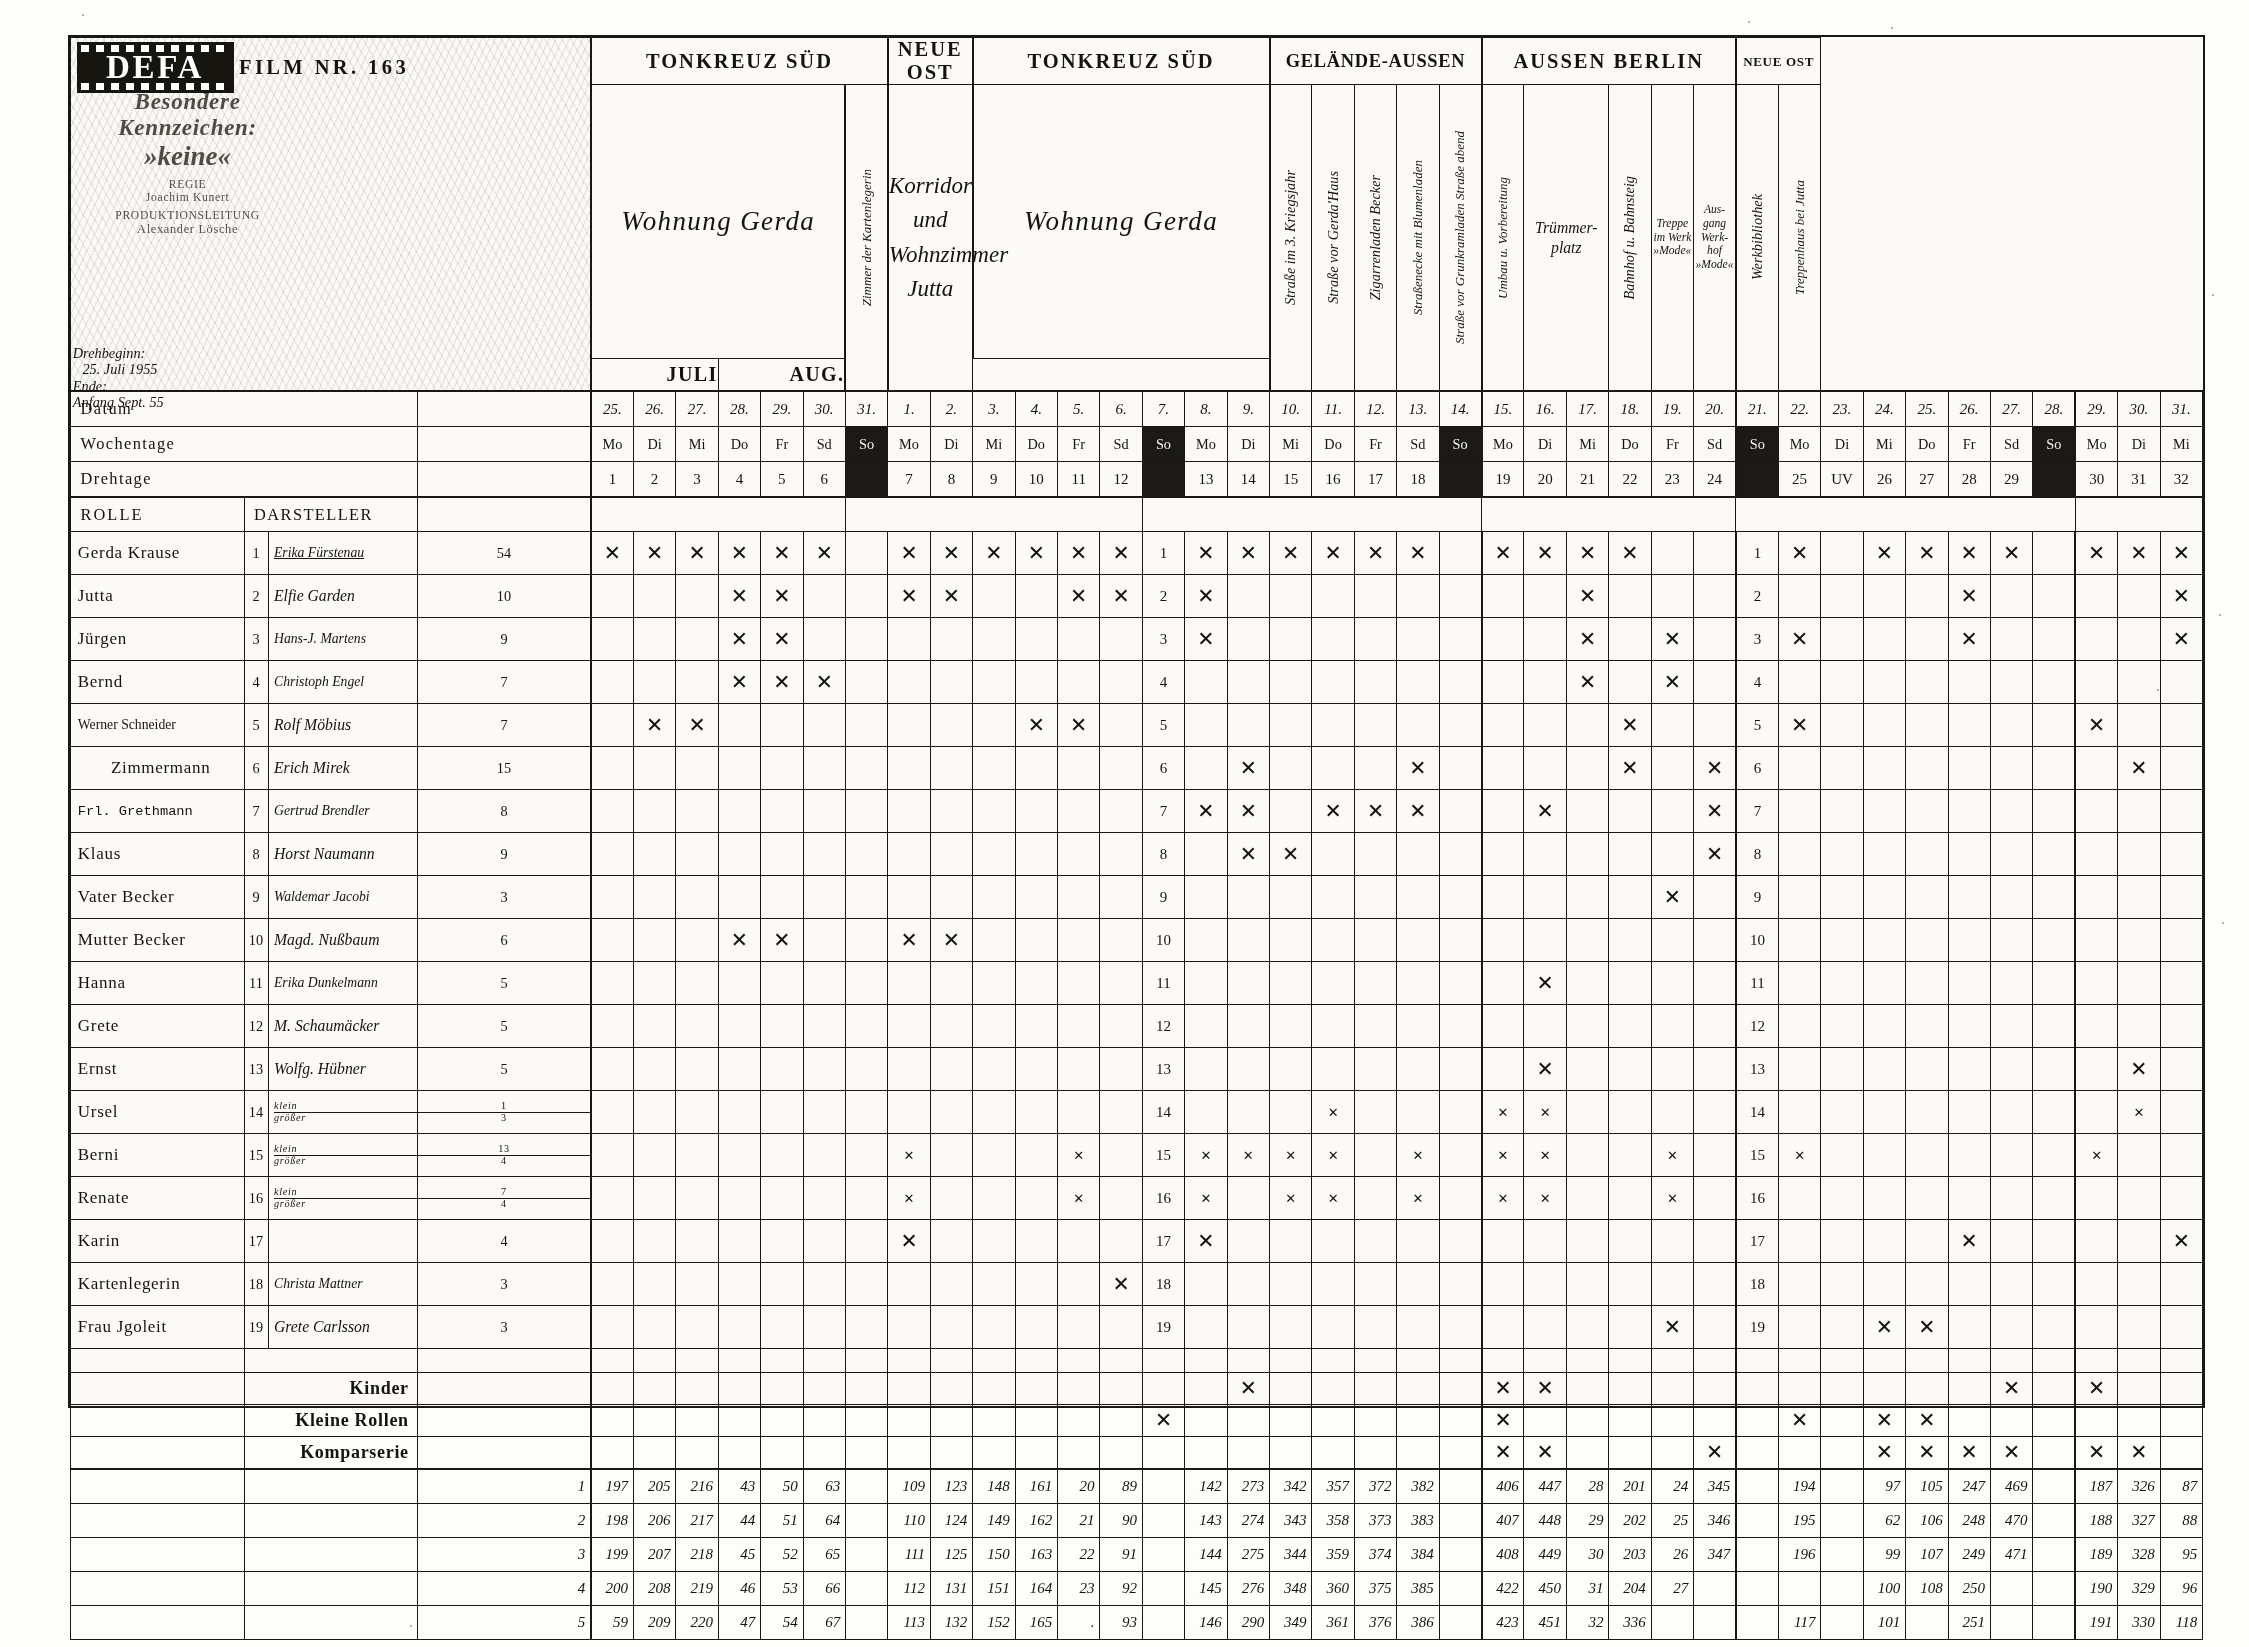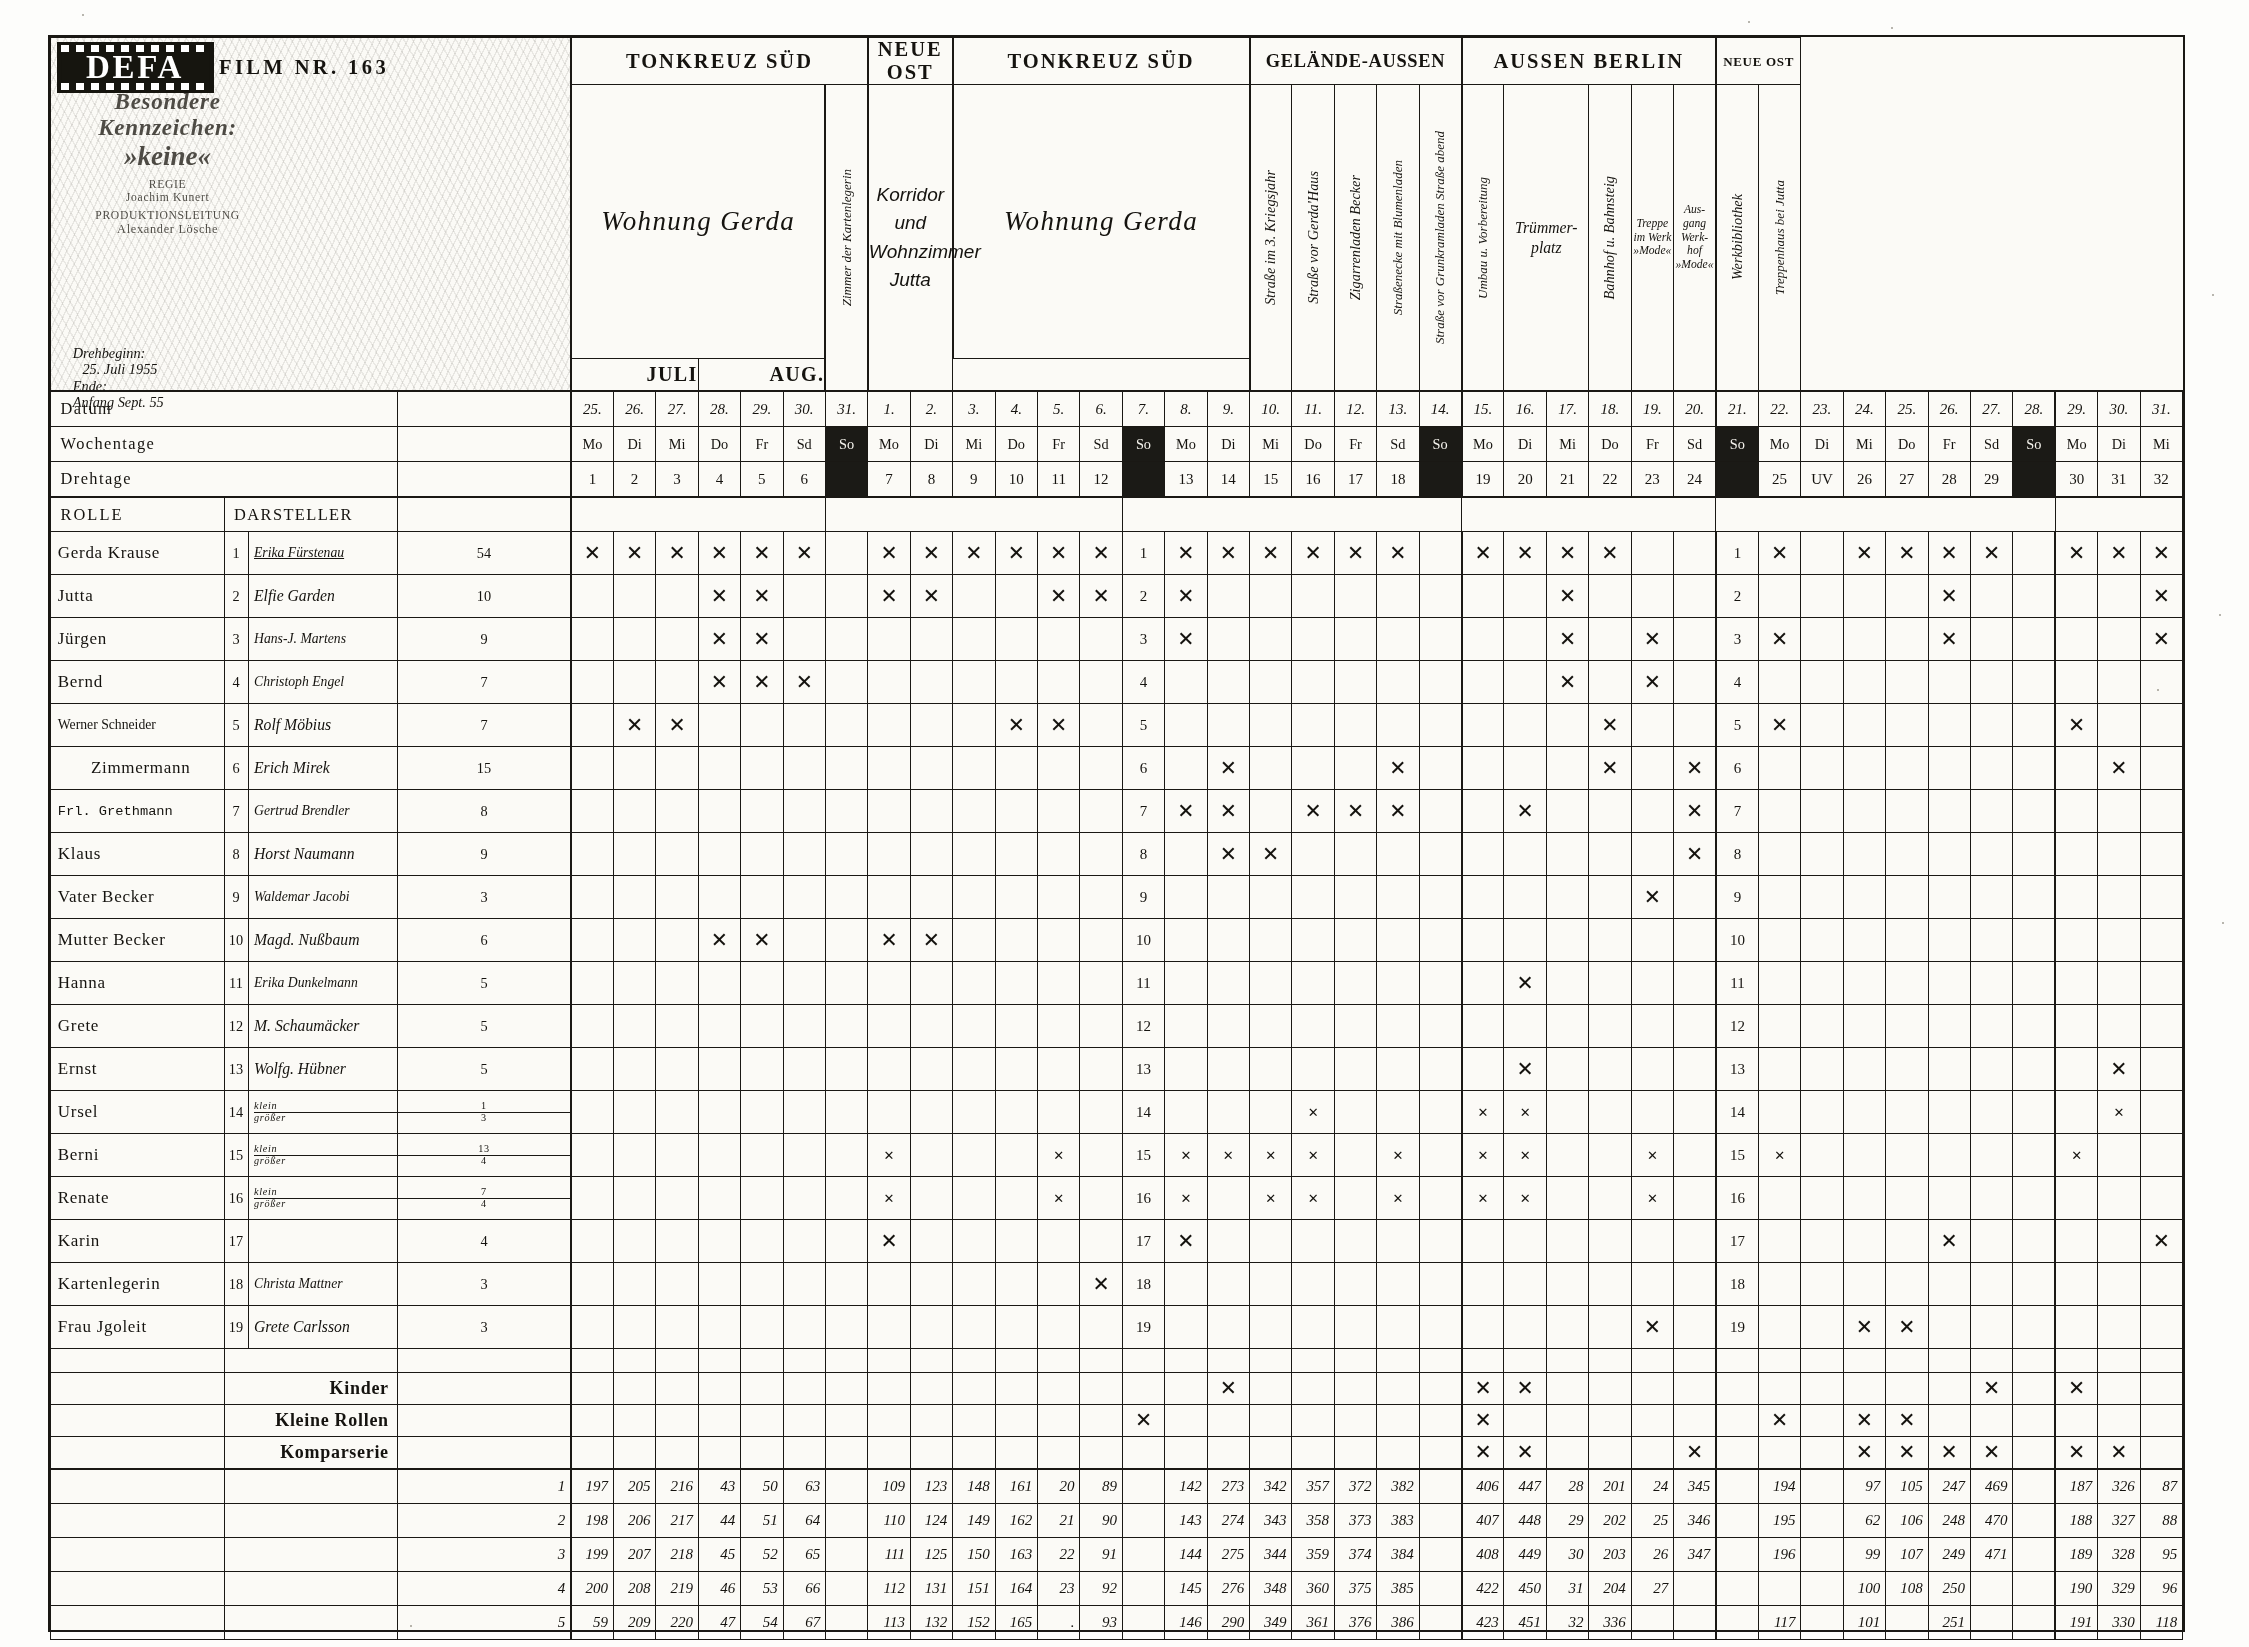--- a/index.html
+++ b/index.html
@@ -5,22 +5,22 @@
   html,body{margin:0;padding:0;background:#fdfdfb;}
   body{
     width:2250px;height:1647px;
     font-family:"Liberation Sans", sans-serif;
     color:#15130f;
     position:relative;
     overflow:hidden;
   }
   .sheet{
     position:absolute;
-    left:48px;top:35px;
-    width:2137px;height:1597px;
+    left:68px;top:35px;
+    width:2137px;height:1373px;
     border:2.7px solid #1a1814;
     background:#fbfaf6;
     box-sizing:border-box;
   }
   table{border-collapse:collapse;table-layout:fixed;}
   .grid{width:100%;height:100%;}
   td,th{border:1.4px solid #1a1814;padding:0;vertical-align:middle;text-align:center;}
   
   .hdr-sect{
     font-size:20.5px;letter-spacing:2px;font-weight:bold;
@@ -140,21 +140,21 @@
       <td colspan="6" class="hdr-sect vbar">AUSSEN BERLIN</td>
       <td colspan="2" class="hdr-sect vbar" style="font-size:13px;letter-spacing:0.7px;line-height:1.0">NEUE OST</td>
     </tr>
 
     <tr>
       <td colspan="6" class="scene-title vbar" style="height:273px">Wohnung  Gerda</td>
       <td rowspan="2" style="width:35px" class="vbar">
         <div class="vtitle small">Zimmer der Kartenlegerin</div>
       </td>
       <td rowspan="2" colspan="2" style="width:89px" class="vbar">
-        <div style="font-family:Liberation Sans, sans-serif;font-style:italic;font-size:19px;line-height:1.5">Korridor und Wohnzimmer Jutta</div>
+        <div style="font-family:Liberation Serif, serif;font-style:italic;font-size:23px;line-height:1.5">Korridor und Wohnzimmer Jutta</div>
       </td>
       <td colspan="7" class="scene-title vbar">Wohnung  Gerda</td>
 
       <td rowspan="2" style="width:34px" class="vbar">
             <div class="vtitle">Straße im 3. Kriegsjahr</div>
           </td>
       <td rowspan="2" style="width:34px">
             <div class="vtitle">Straße vor Gerda'Haus</div>
           </td>
       <td rowspan="2" style="width:34px">

